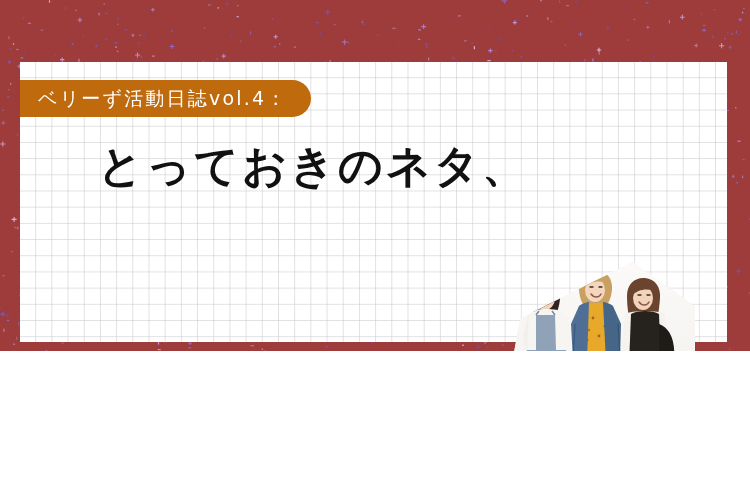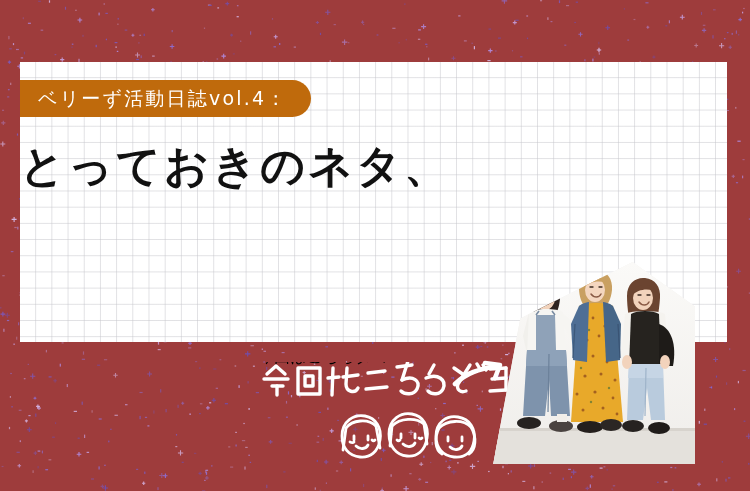--- a/index.html
+++ b/index.html
@@ -6,21 +6,21 @@
   * { margin:0; padding:0; box-sizing:border-box; }
 
   html, body {
     width:750px; height:491px;
     overflow:hidden;
     font-family:"Liberation Sans", sans-serif;
   }
 
   #stage {
     position:relative;
-    width:750px; height:491px;
+    width:750px; height:351px;
     background:#9E3C3C;
     overflow:hidden;
     padding-left:28px;
   }
 
   
   #speckles {
     position:absolute; inset:0;
     pointer-events:none;
   }
@@ -63,21 +63,21 @@
   
   #headline {
     position:absolute;
     left:0; top:74px;
     width:100%;
     padding-right:36px;
   }
   .head-line {
     display:flex;
     align-items:center;
-    justify-content:flex-start;
+    justify-content:center;
     white-space:nowrap;
     color:#111111;
     font-family:"DejaVu Sans", sans-serif;
     font-weight:700;
     font-size:44px;
     line-height:1.38;
     letter-spacing:3px;
   }
   #head-line-1 { padding-right:84px; }
   #head-line-2 { padding-right:58px; }

